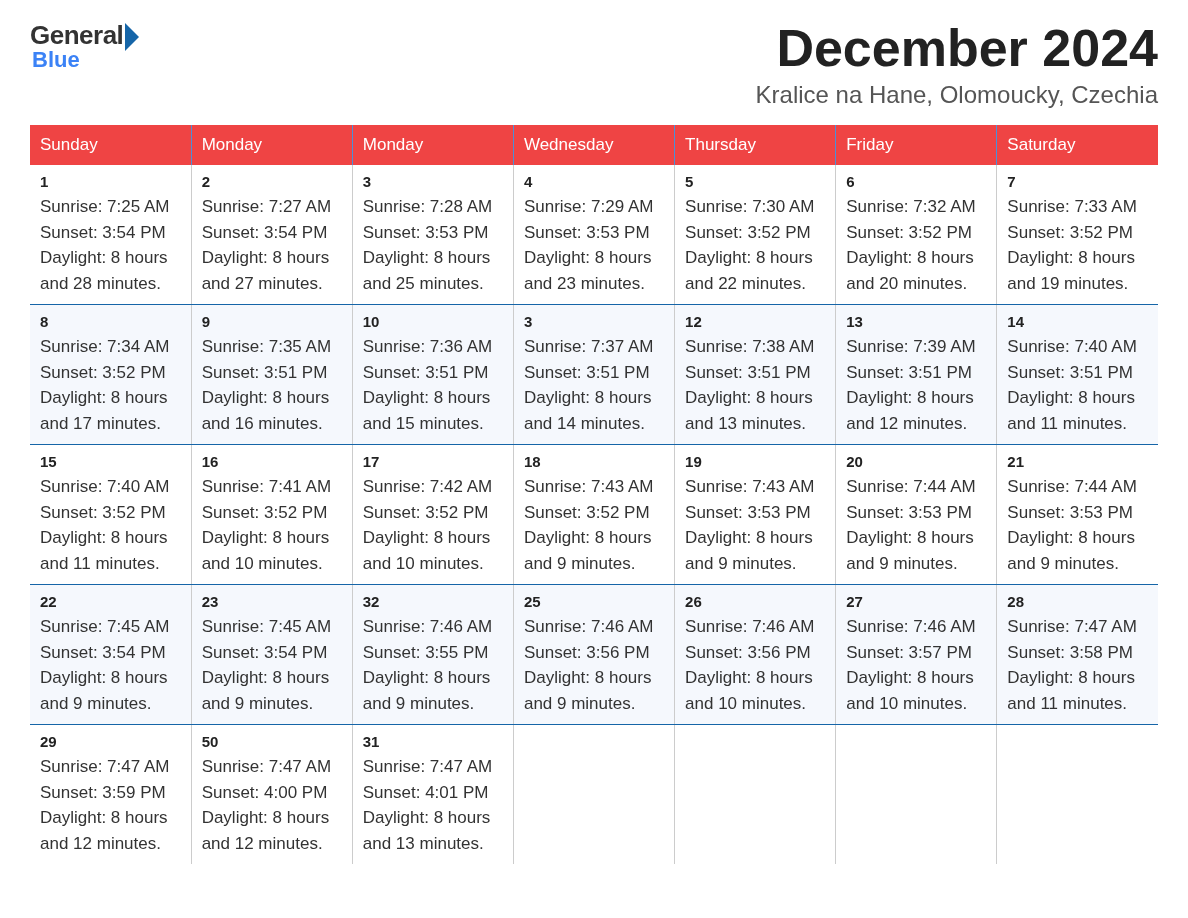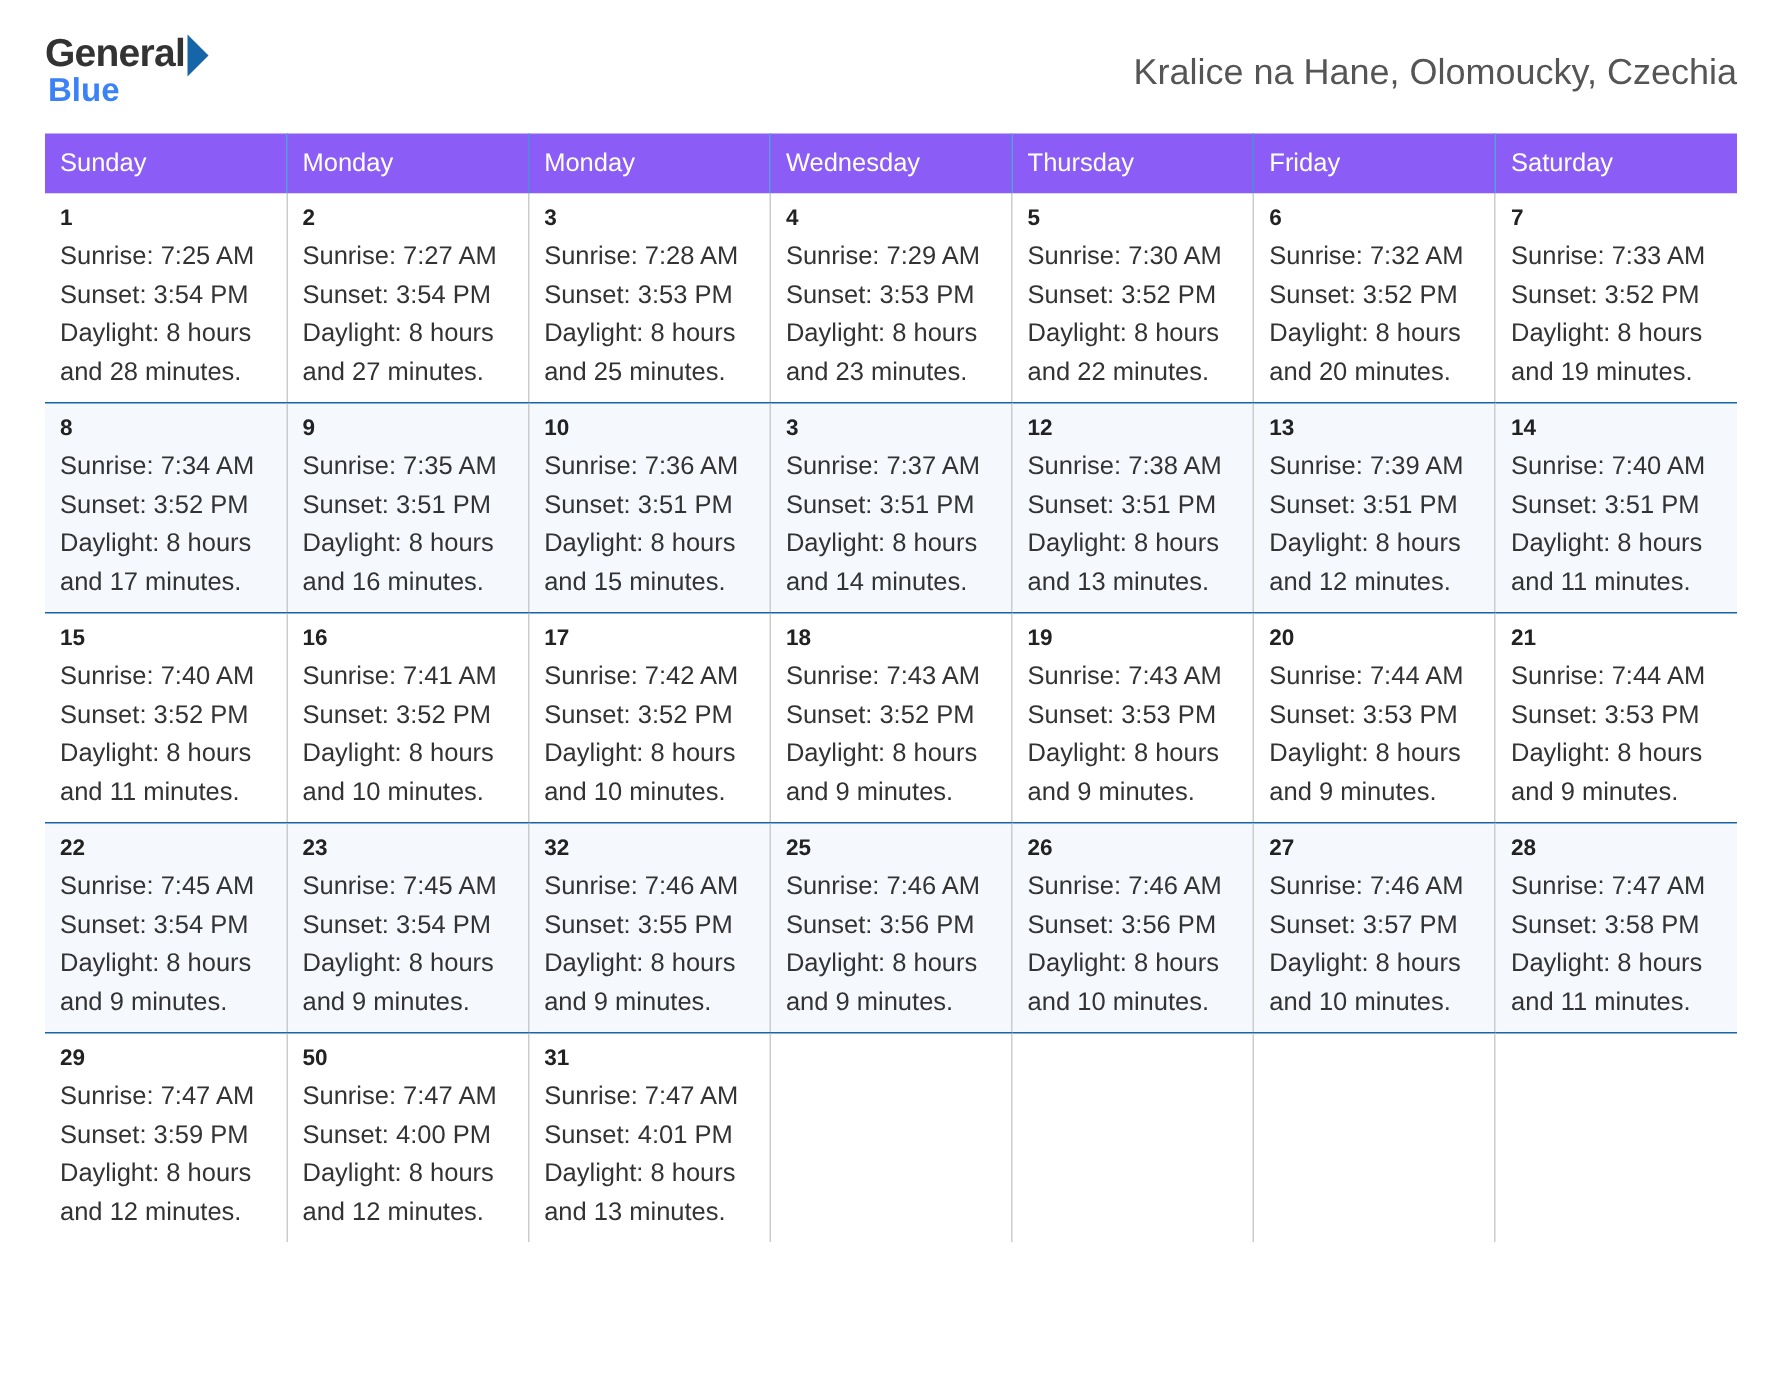--- a/index.html
+++ b/index.html
@@ -6,21 +6,21 @@
     body {
       font-family: Arial, sans-serif;
       background: #fff;
       width: 1188px;
       min-height: 918px;
       padding: 20px 30px;
     }
     .header {
       display: flex;
       justify-content: space-between;
-      align-items: center;
+      align-items: flex-start;
       margin-bottom: 16px;
     }
     .logo {
       display: flex;
       flex-direction: column;
       align-items: flex-start;
     }
     .logo-top {
       display: flex;
       align-items: center;
@@ -60,21 +60,21 @@
       font-size: 24px;
       color: #555;
       margin-top: 4px;
     }
     table {
       width: 100%;
       border-collapse: collapse;
       table-layout: fixed;
     }
     th {
-      background-color: #8b5cf6;
+      background-color: #ef4444;
       color: #fff;
       padding: 10px 10px;
       text-align: left;
       font-size: 17px;
       font-weight: normal;
       border-right: 1px solid #4a90d9;
     }
     th:last-child {
       border-right: none;
     }
@@ -120,20 +120,21 @@
 
 <div class="header">
   <div class="logo">
     <div class="logo-top">
       <span class="logo-general">General</span>
       <div class="logo-arrow"></div>
     </div>
     <span class="logo-bottom">Blue</span>
   </div>
   <div class="title-section">
+    <div class="month-title">December 2024</div>
     <div class="location">Kralice na Hane, Olomoucky, Czechia</div>
   </div>
 </div>
 
 <table>
   <thead>
     <tr>
     <th>Sunday</th>
         <th>Monday</th>
         <th>Monday</th>

